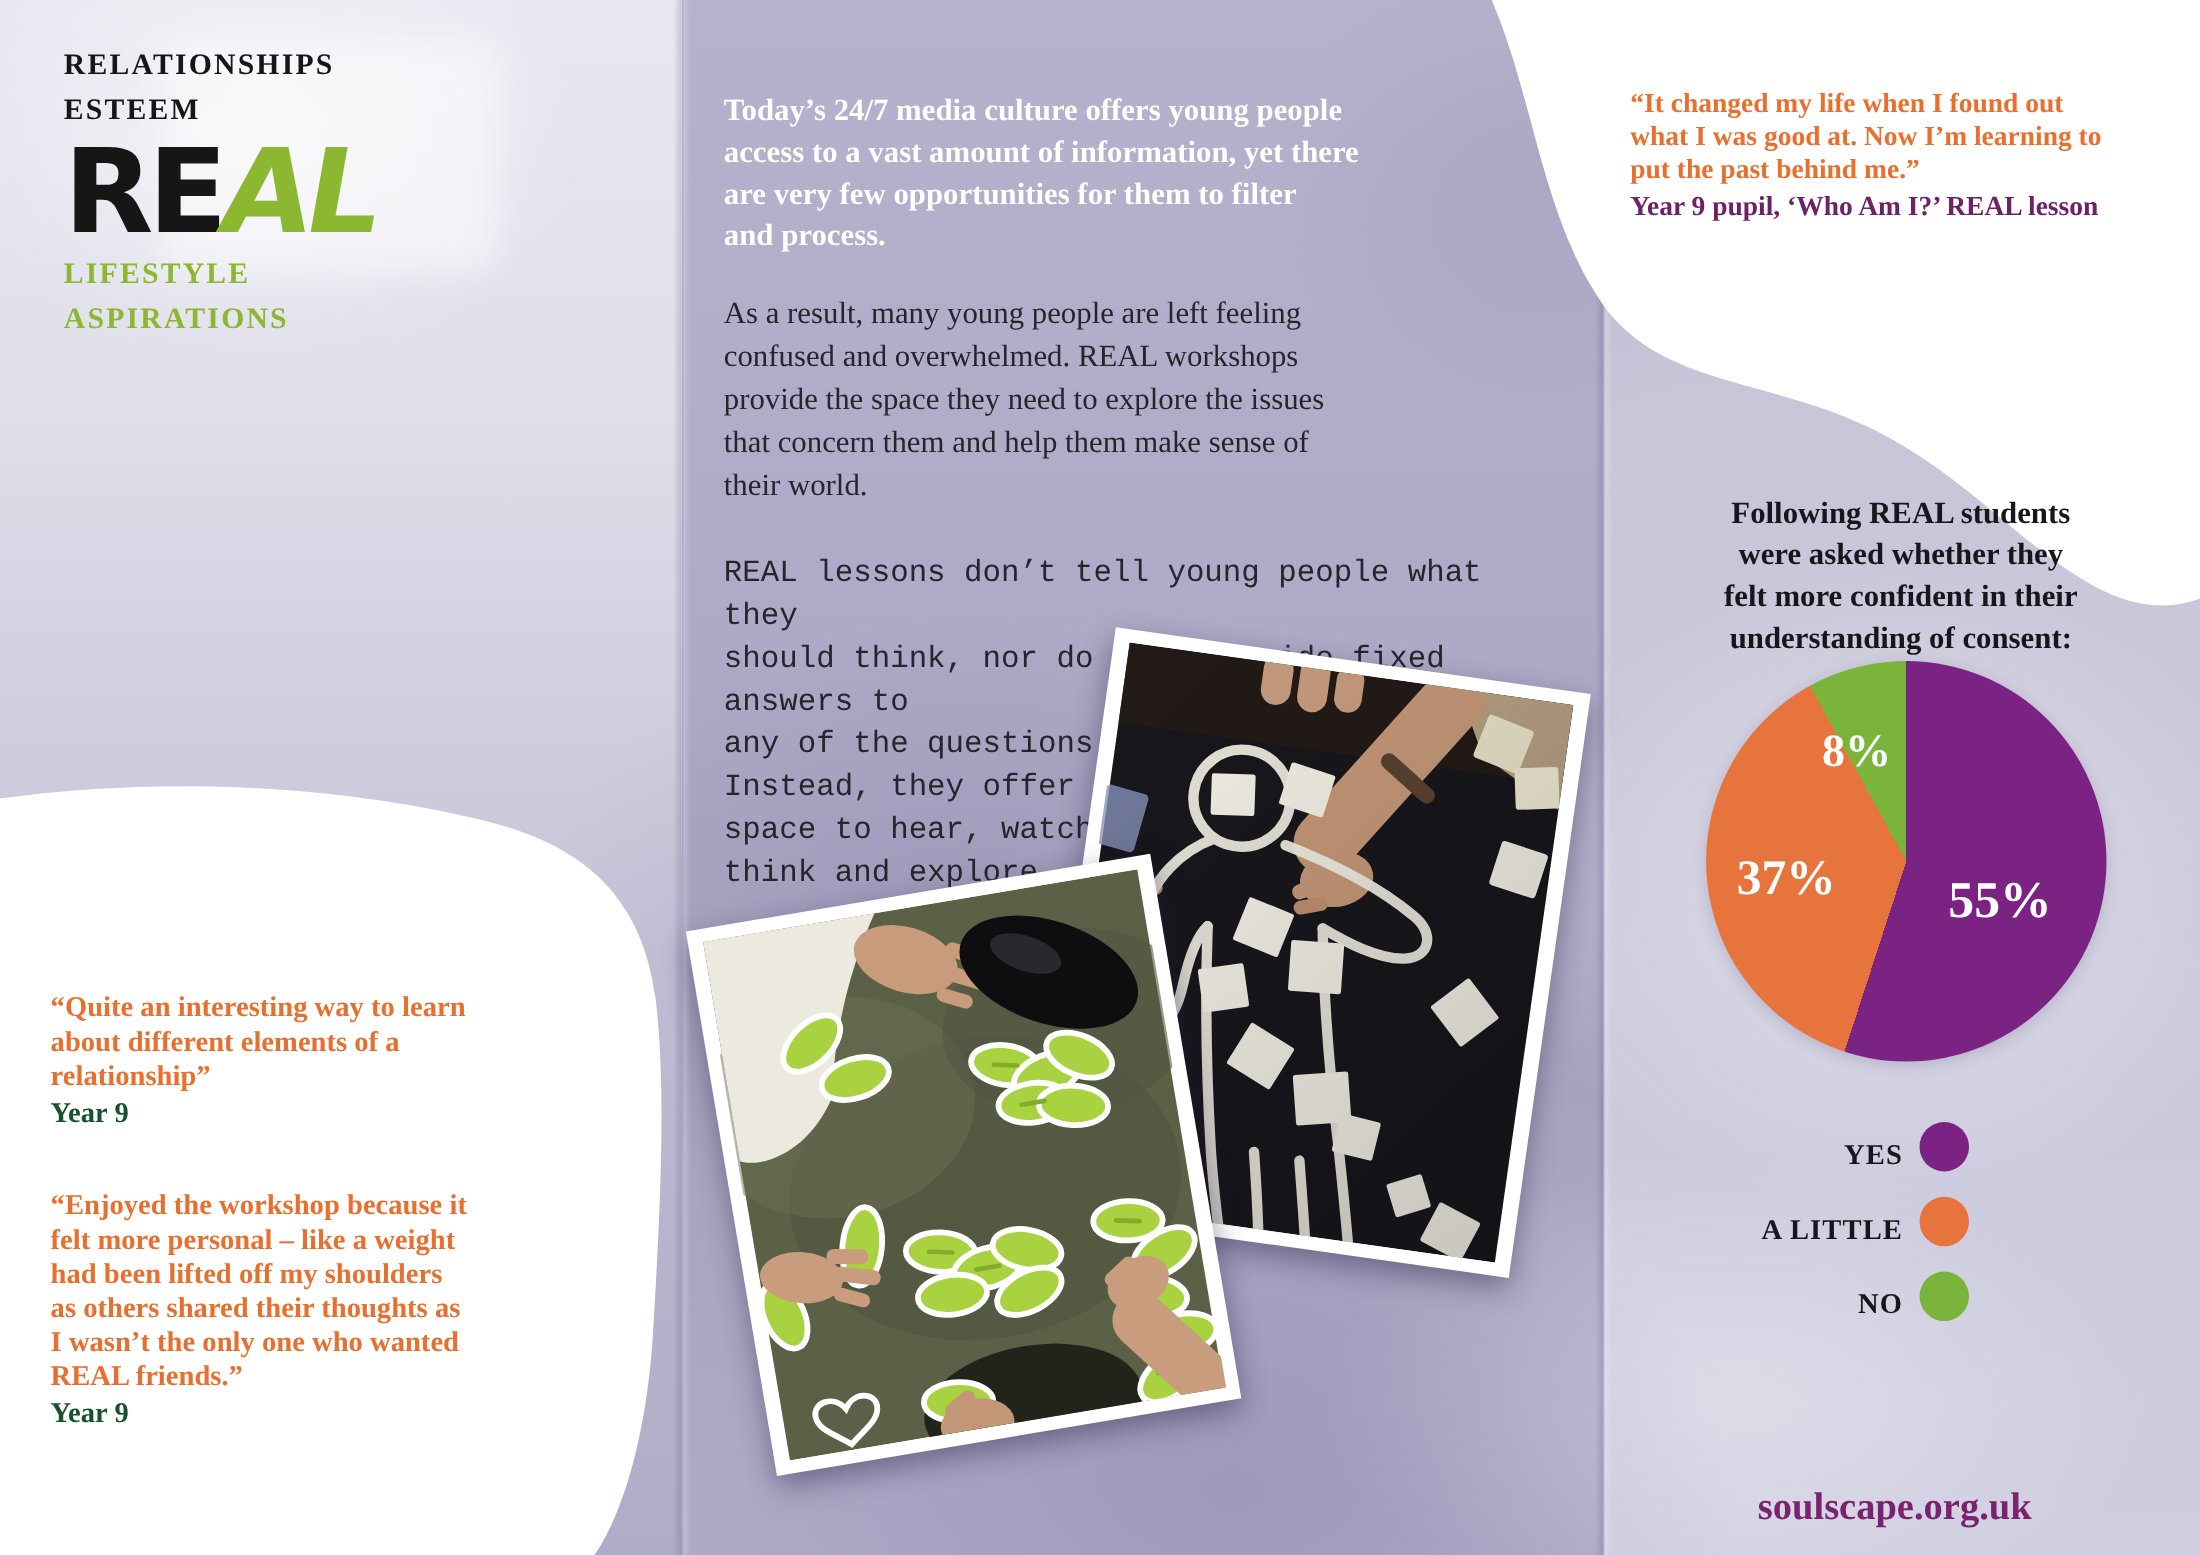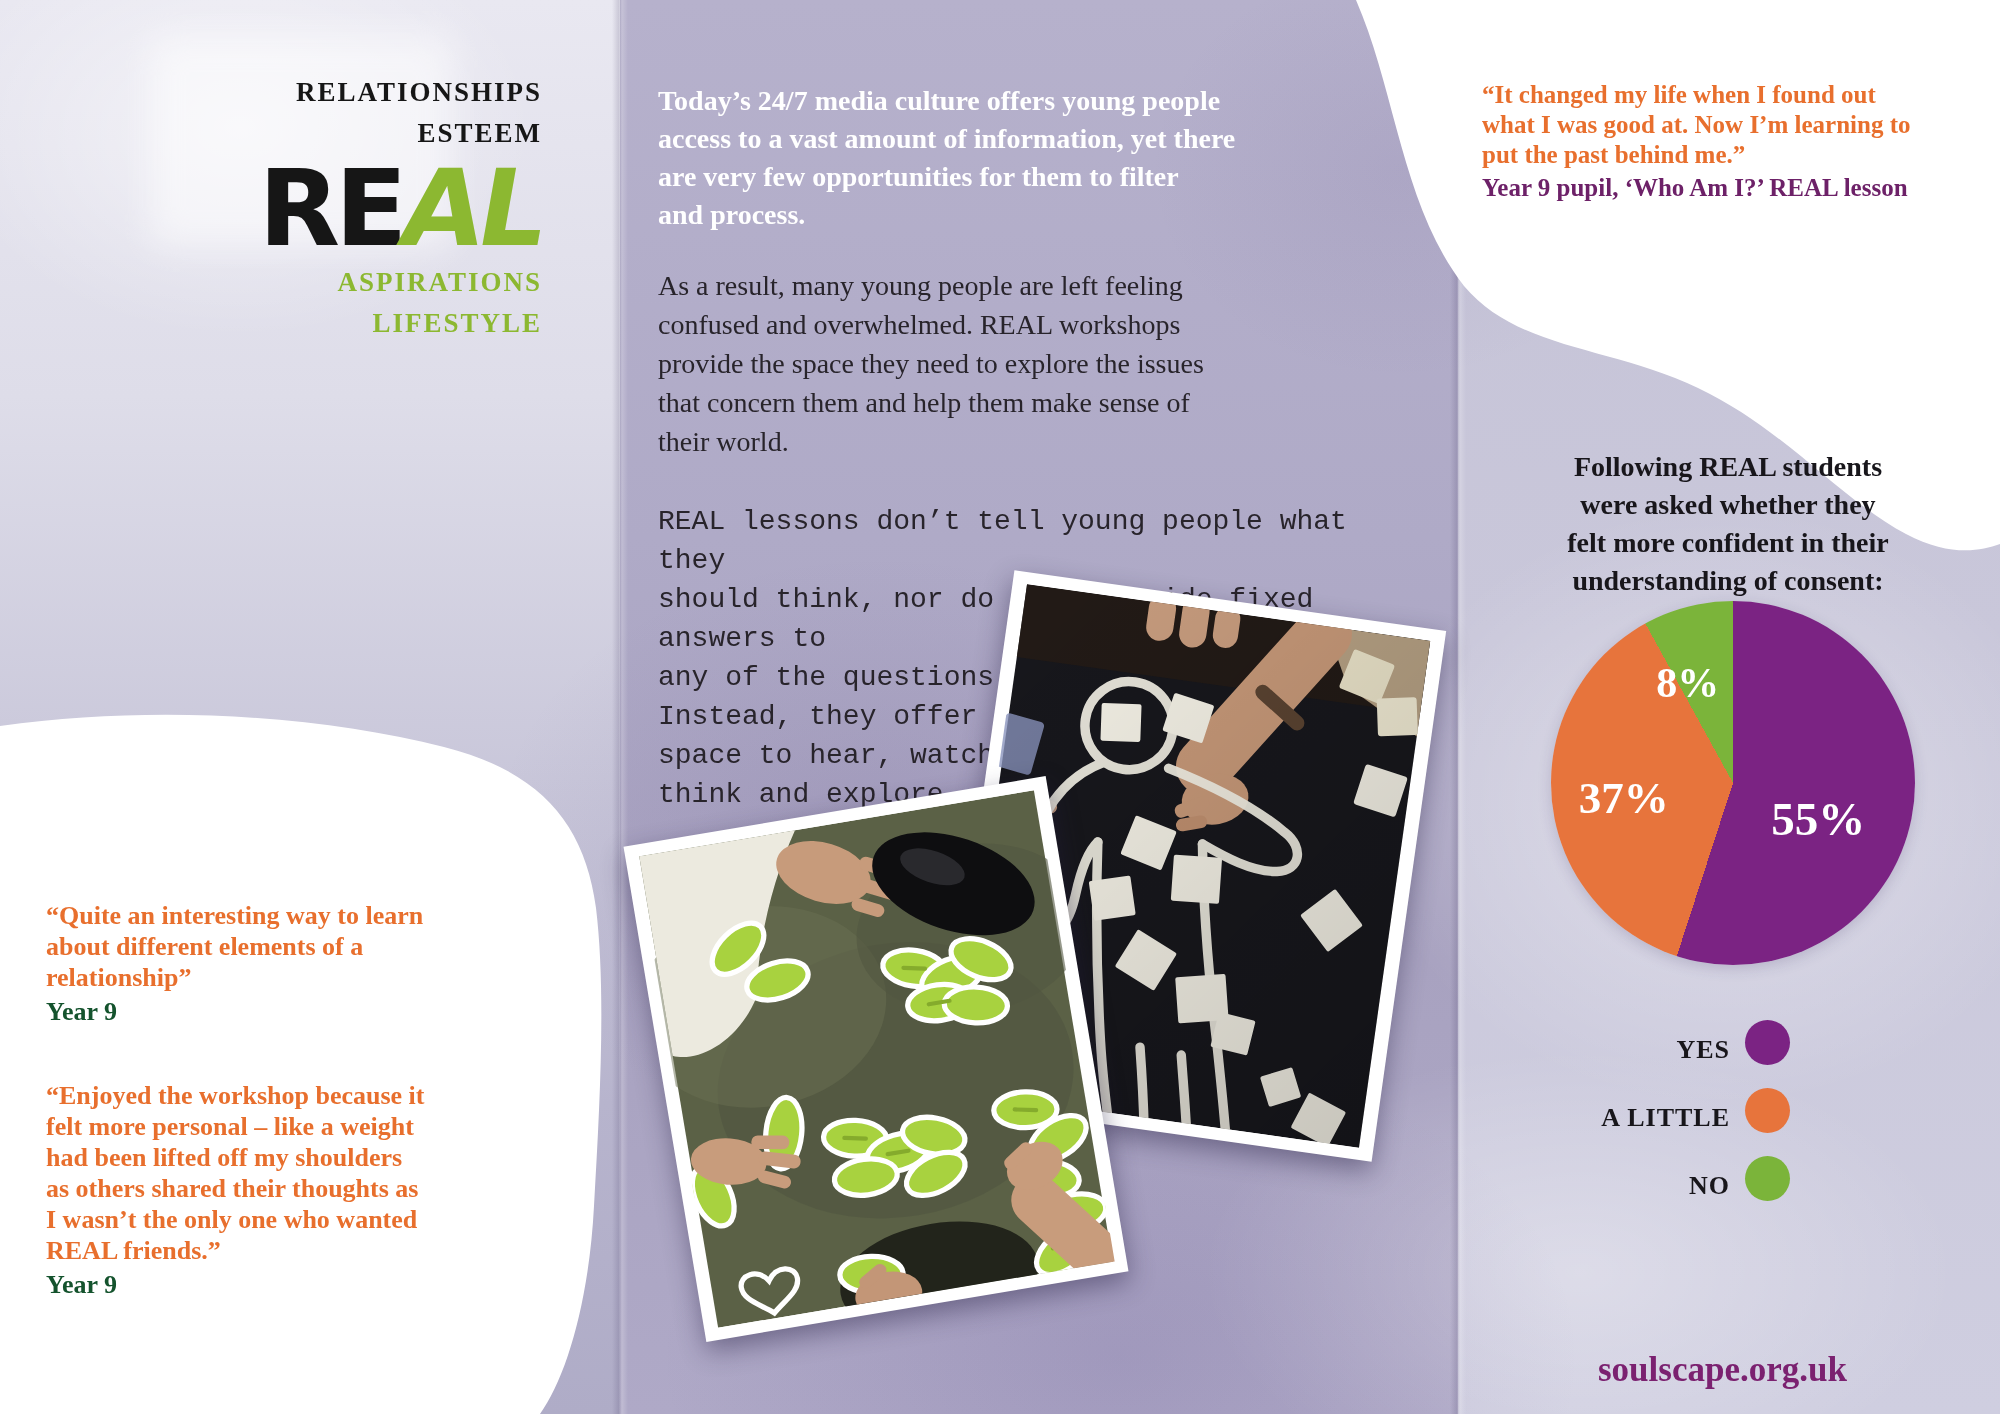--- a/index.html
+++ b/index.html
@@ -18,21 +18,21 @@
     radial-gradient(360px 300px at 70% 12%, rgba(86,68,128,.08), transparent 70%);}
   .fold{position:absolute;top:0;height:100%;width:16px;z-index:2;pointer-events:none;
         background:linear-gradient(90deg,rgba(58,48,92,0) 0%,rgba(58,48,92,.17) 42%,rgba(255,255,255,.22) 62%,rgba(58,48,92,0) 100%);}
   .fold-1{left:612px;} .fold-2{left:1450px;}
   .blobs{position:absolute;inset:0;z-index:3;pointer-events:none;}
 
   .abs{position:absolute;z-index:5;}
   .ml{white-space:pre-line;}
 
   
-  .brand{left:58px;top:38px;width:484px;text-align:right;margin-top:34px;}
+  .brand{left:58px;top:38px;width:484px;text-align:left;}
   .brand-word{font-weight:700;font-size:27px;line-height:41px;letter-spacing:2px;color:#161616;}
   .brand-word.green{color:#8cb831;}
   .logo{font-family:"DejaVu Sans",sans-serif;font-weight:700;font-size:106px;line-height:98px;letter-spacing:-5px;margin:6px 0 4px;}
   .logo-re{color:#161616;}
   .logo-al{color:#8cb831;display:inline-block;transform:skewX(-10deg);}
 
   
   .quote{font-weight:700;font-size:26px;line-height:31px;color:#e86f2d;}
   .attr{font-weight:700;font-size:26px;line-height:31px;color:#14532d;margin-top:3px;}
   .q1{left:46px;top:900px;width:480px;}
@@ -85,22 +85,22 @@
       </defs>
     <rect x="150" y="36" width="302" height="210" rx="12" fill="#ffffff" opacity="0.5" filter="url(#soft)"></rect>
     <path fill="#ffffff" d="M1356,0 C1396,92 1402,206 1464,286 C1518,350 1610,346 1698,388 C1786,430 1838,498 1906,534 C1948,556 1978,552 2000,544 L2000,0 Z"></path>
     <path fill="#ffffff" d="M0,726 C158,704 320,716 444,747 C540,771 585,824 596,908 C606,990 600,1104 594,1206 C589,1302 566,1378 540,1414 L0,1414 Z"></path>
   </svg>
 
   <div class="abs brand">
     <div class="brand-word">RELATIONSHIPS</div>
     <div class="brand-word">ESTEEM</div>
     <div class="logo"><span class="logo-re">RE</span><span class="logo-al">AL</span></div>
+    <div class="brand-word green">LIFESTYLE</div>
     <div class="brand-word green">ASPIRATIONS</div>
-    <div class="brand-word green">LIFESTYLE</div>
   </div>
 
   <div class="abs q1">
     <div class="quote ml">“Quite an interesting way to learn
 about different elements of a
 relationship”</div>
     <div class="attr">Year 9</div>
   </div>
   <div class="abs q2">
     <div class="quote ml">“Enjoyed the workshop because it

